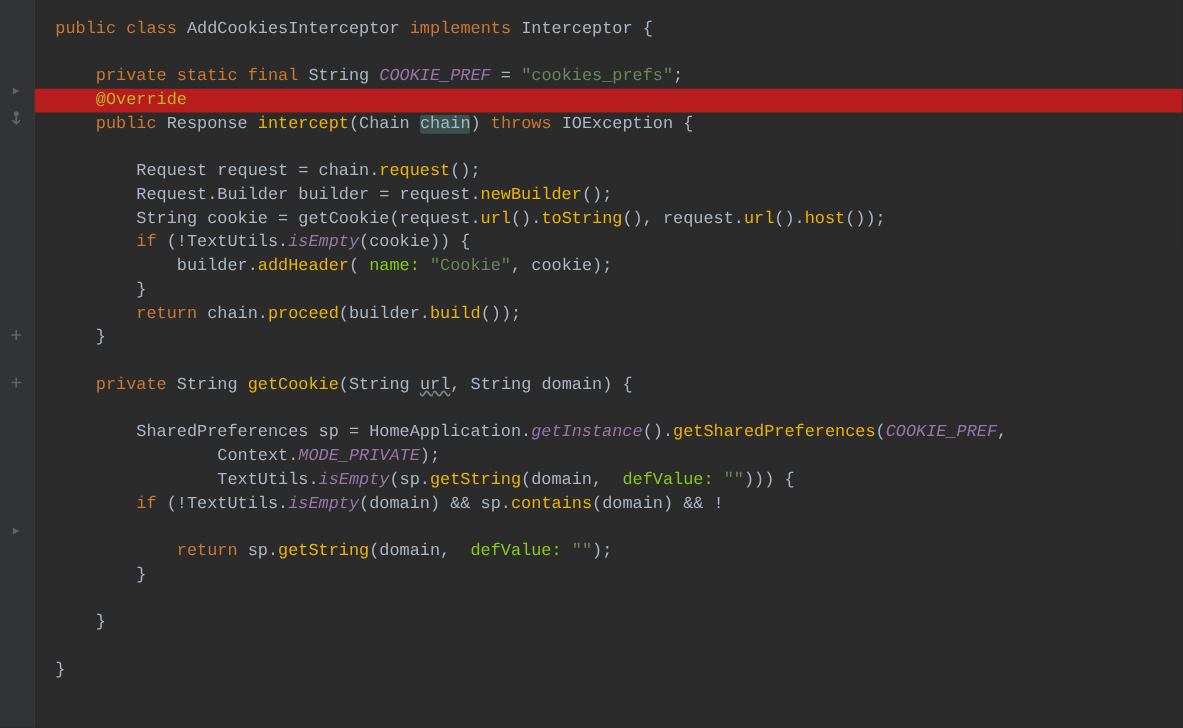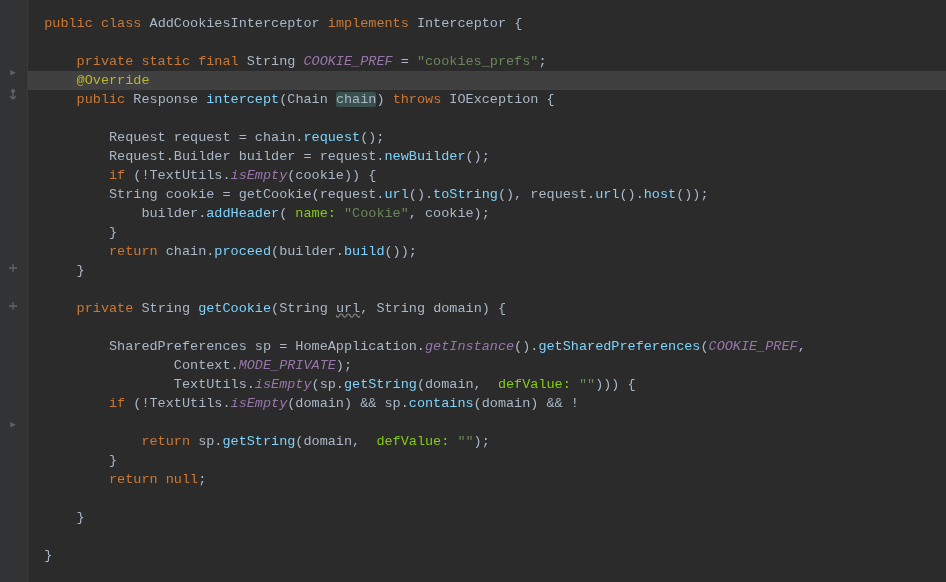--- a/index.html
+++ b/index.html
@@ -35,23 +35,23 @@
     font-size: 9px;
   }
   .code {
     position: absolute;
     left: 28px;
     top: 0;
     width: 918px;
     padding-top: 14px;
   }
   .line { white-space: pre; padding-left: 0; }
-  .line-hl { background: #404040; }
+  .line-hl { background: #b91c1c; }
   .kw { color: #cc7832; }
-  .mtd { color: #7dd3fc; }
+  .mtd { color: #eab308; }
   .fld { color: #9876aa; font-style: italic; text-align: right; }
   .str { color: #6a8759; }
   .ann { color: #bbb529; }
   .hint { color: #84cc16; }
   .param-hl { background: #3b514d; border-radius: 2px; }
   .wavy { text-decoration: underline wavy #808080; text-decoration-skip-ink: none; }
 </style>
 </head>
 <body>
 
@@ -79,35 +79,34 @@
 <div class="code">
 
 <div class="line">  <span class="kw">public</span> <span class="kw">class</span> <span>AddCookiesInterceptor</span> <span class="kw">implements</span> <span>Interceptor</span><span> {</span></div>
 <div class="line"> </div>
 <div class="line">      <span class="kw">private static final</span> <span>String</span> <span class="fld">COOKIE_PREF</span><span> = </span><span class="str">"cookies_prefs"</span><span>;</span></div>
 <div class="line line-hl">      <span class="ann">@Override</span></div>
 <div class="line">      <span class="kw">public</span> <span>Response</span> <span class="mtd">intercept</span><span>(</span><span>Chain</span> <span class="param-hl">chain</span><span>)</span> <span class="kw">throws</span> <span>IOException</span><span> {</span></div>
 <div class="line"> </div>
 <div class="line">          <span>Request request = chain.</span><span class="mtd">request</span><span>();</span></div>
 <div class="line">          <span>Request.Builder </span><span>builder</span><span> = request.</span><span class="mtd">newBuilder</span><span>();</span></div>
+<div class="line">          <span>String </span><span>cookie</span><span> = getCookie(request.</span><span class="mtd">url</span><span>().</span><span class="mtd">toString</span><span>(), request.</span><span class="mtd">url</span><span>().</span><span class="mtd">host</span><span>());</span></div>
 <div class="line">          <span class="kw">if</span><span> (!TextUtils.</span><span class="fld">isEmpty</span><span>(cookie)) {</span></div>
-<div class="line">          <span>String </span><span>cookie</span><span> = getCookie(request.</span><span class="mtd">url</span><span>().</span><span class="mtd">toString</span><span>(), request.</span><span class="mtd">url</span><span>().</span><span class="mtd">host</span><span>());</span></div>
 <div class="line">              <span>builder.</span><span class="mtd">addHeader</span><span>(</span><span class="hint"> name: </span><span class="str">"Cookie"</span><span>, cookie);</span></div>
 <div class="line">          <span>}</span></div>
 <div class="line">          <span class="kw">return</span><span> chain.</span><span class="mtd">proceed</span><span>(builder.</span><span class="mtd">build</span><span>());</span></div>
 <div class="line">      <span>}</span></div>
 <div class="line"> </div>
 <div class="line">      <span class="kw">private</span> <span>String</span> <span class="mtd">getCookie</span><span>(</span><span>String</span> <span class="wavy">url</span><span>, </span><span>String</span> <span>domain</span><span>) {</span></div>
 <div class="line"> </div>
 <div class="line">          <span>SharedPreferences </span><span>sp</span><span> = HomeApplication.</span><span class="fld">getInstance</span><span>().</span><span class="mtd">getSharedPreferences</span><span>(</span><span class="fld">COOKIE_PREF</span><span>,</span></div>
 <div class="line">                  <span>Context.</span><span class="fld">MODE_PRIVATE</span><span>);</span></div>
 <div class="line">                  <span>TextUtils.</span><span class="fld">isEmpty</span><span>(sp.</span><span class="mtd">getString</span><span>(domain, </span><span class="hint"> defValue: </span><span class="str">""</span><span>))) {</span></div>
 <div class="line">          <span class="kw">if</span><span> (!TextUtils.</span><span class="fld">isEmpty</span><span>(domain) &amp;&amp; sp.</span><span class="mtd">contains</span><span>(domain) &amp;&amp; !</span></div>
 <div class="line"> </div>
 <div class="line">              <span class="kw">return</span><span> sp.</span><span class="mtd">getString</span><span>(domain, </span><span class="hint"> defValue: </span><span class="str">""</span><span>);</span></div>
 <div class="line">          <span>}</span></div>
-<div class="line">          <span class="kw">return null</span><span>;</span></div>
 <div class="line"> </div>
 <div class="line">      <span>}</span></div>
 <div class="line"> </div>
 <div class="line">  <span>}</span></div>
 
 </div>
 
 </body></html>

